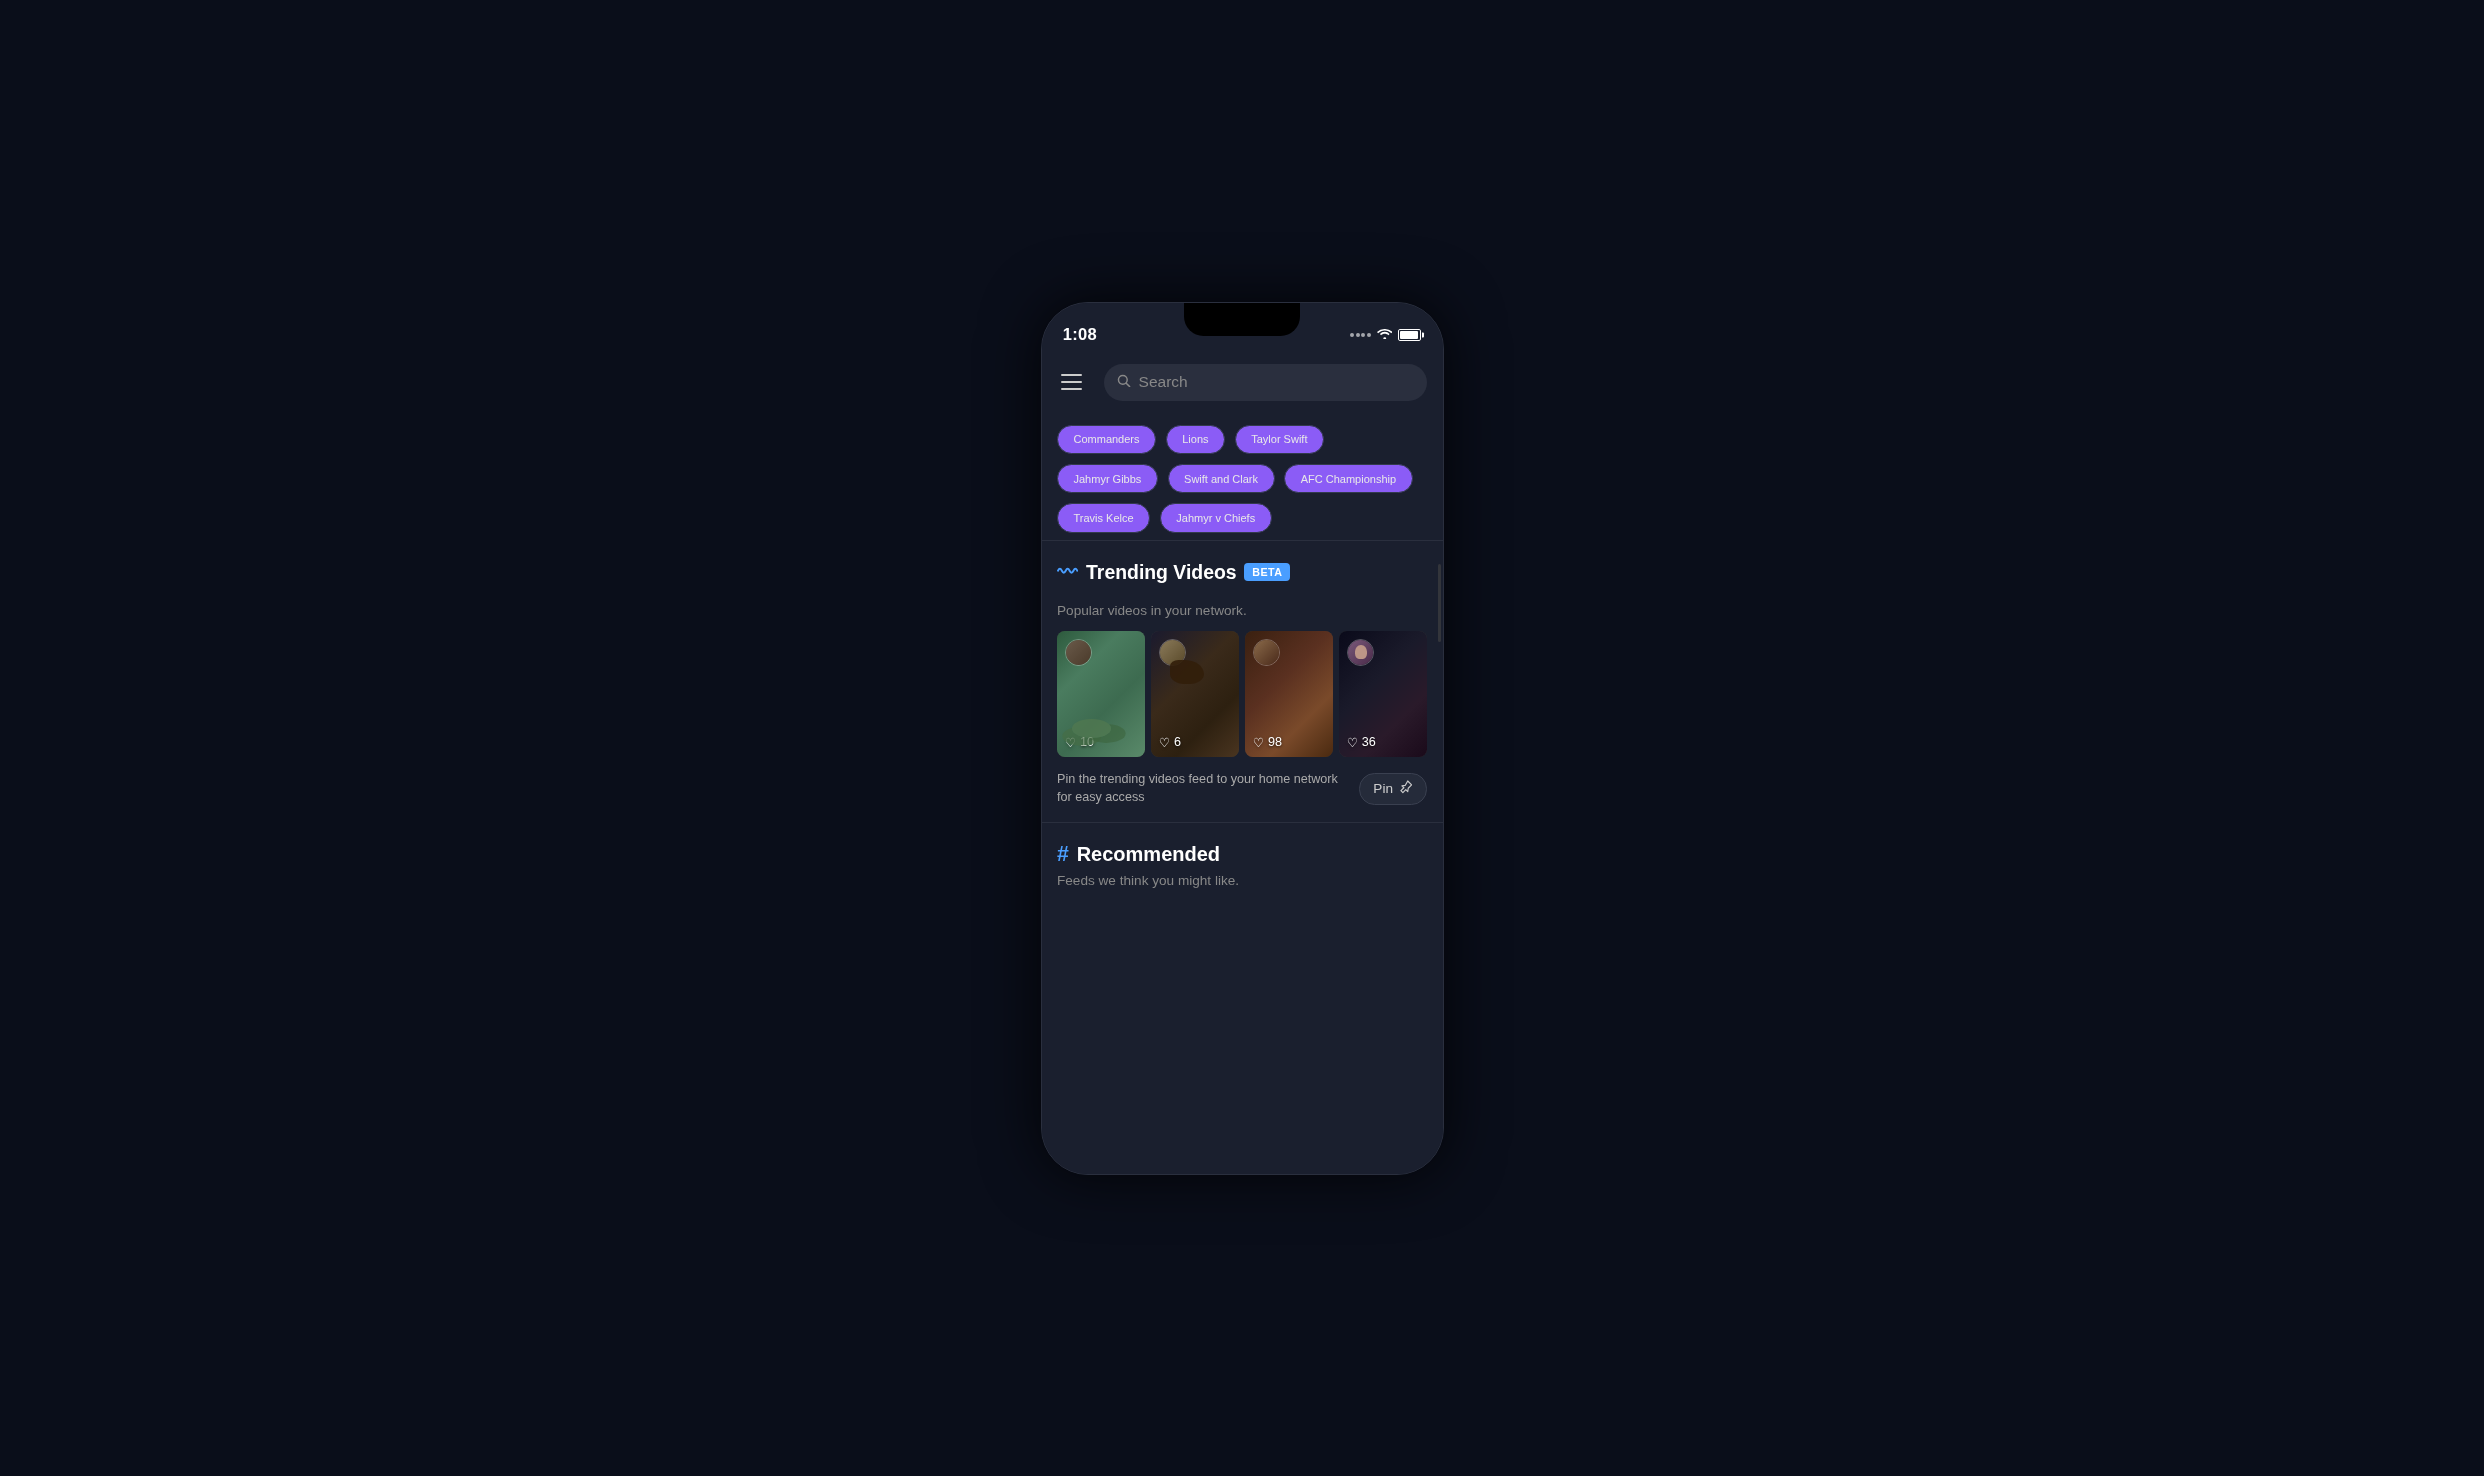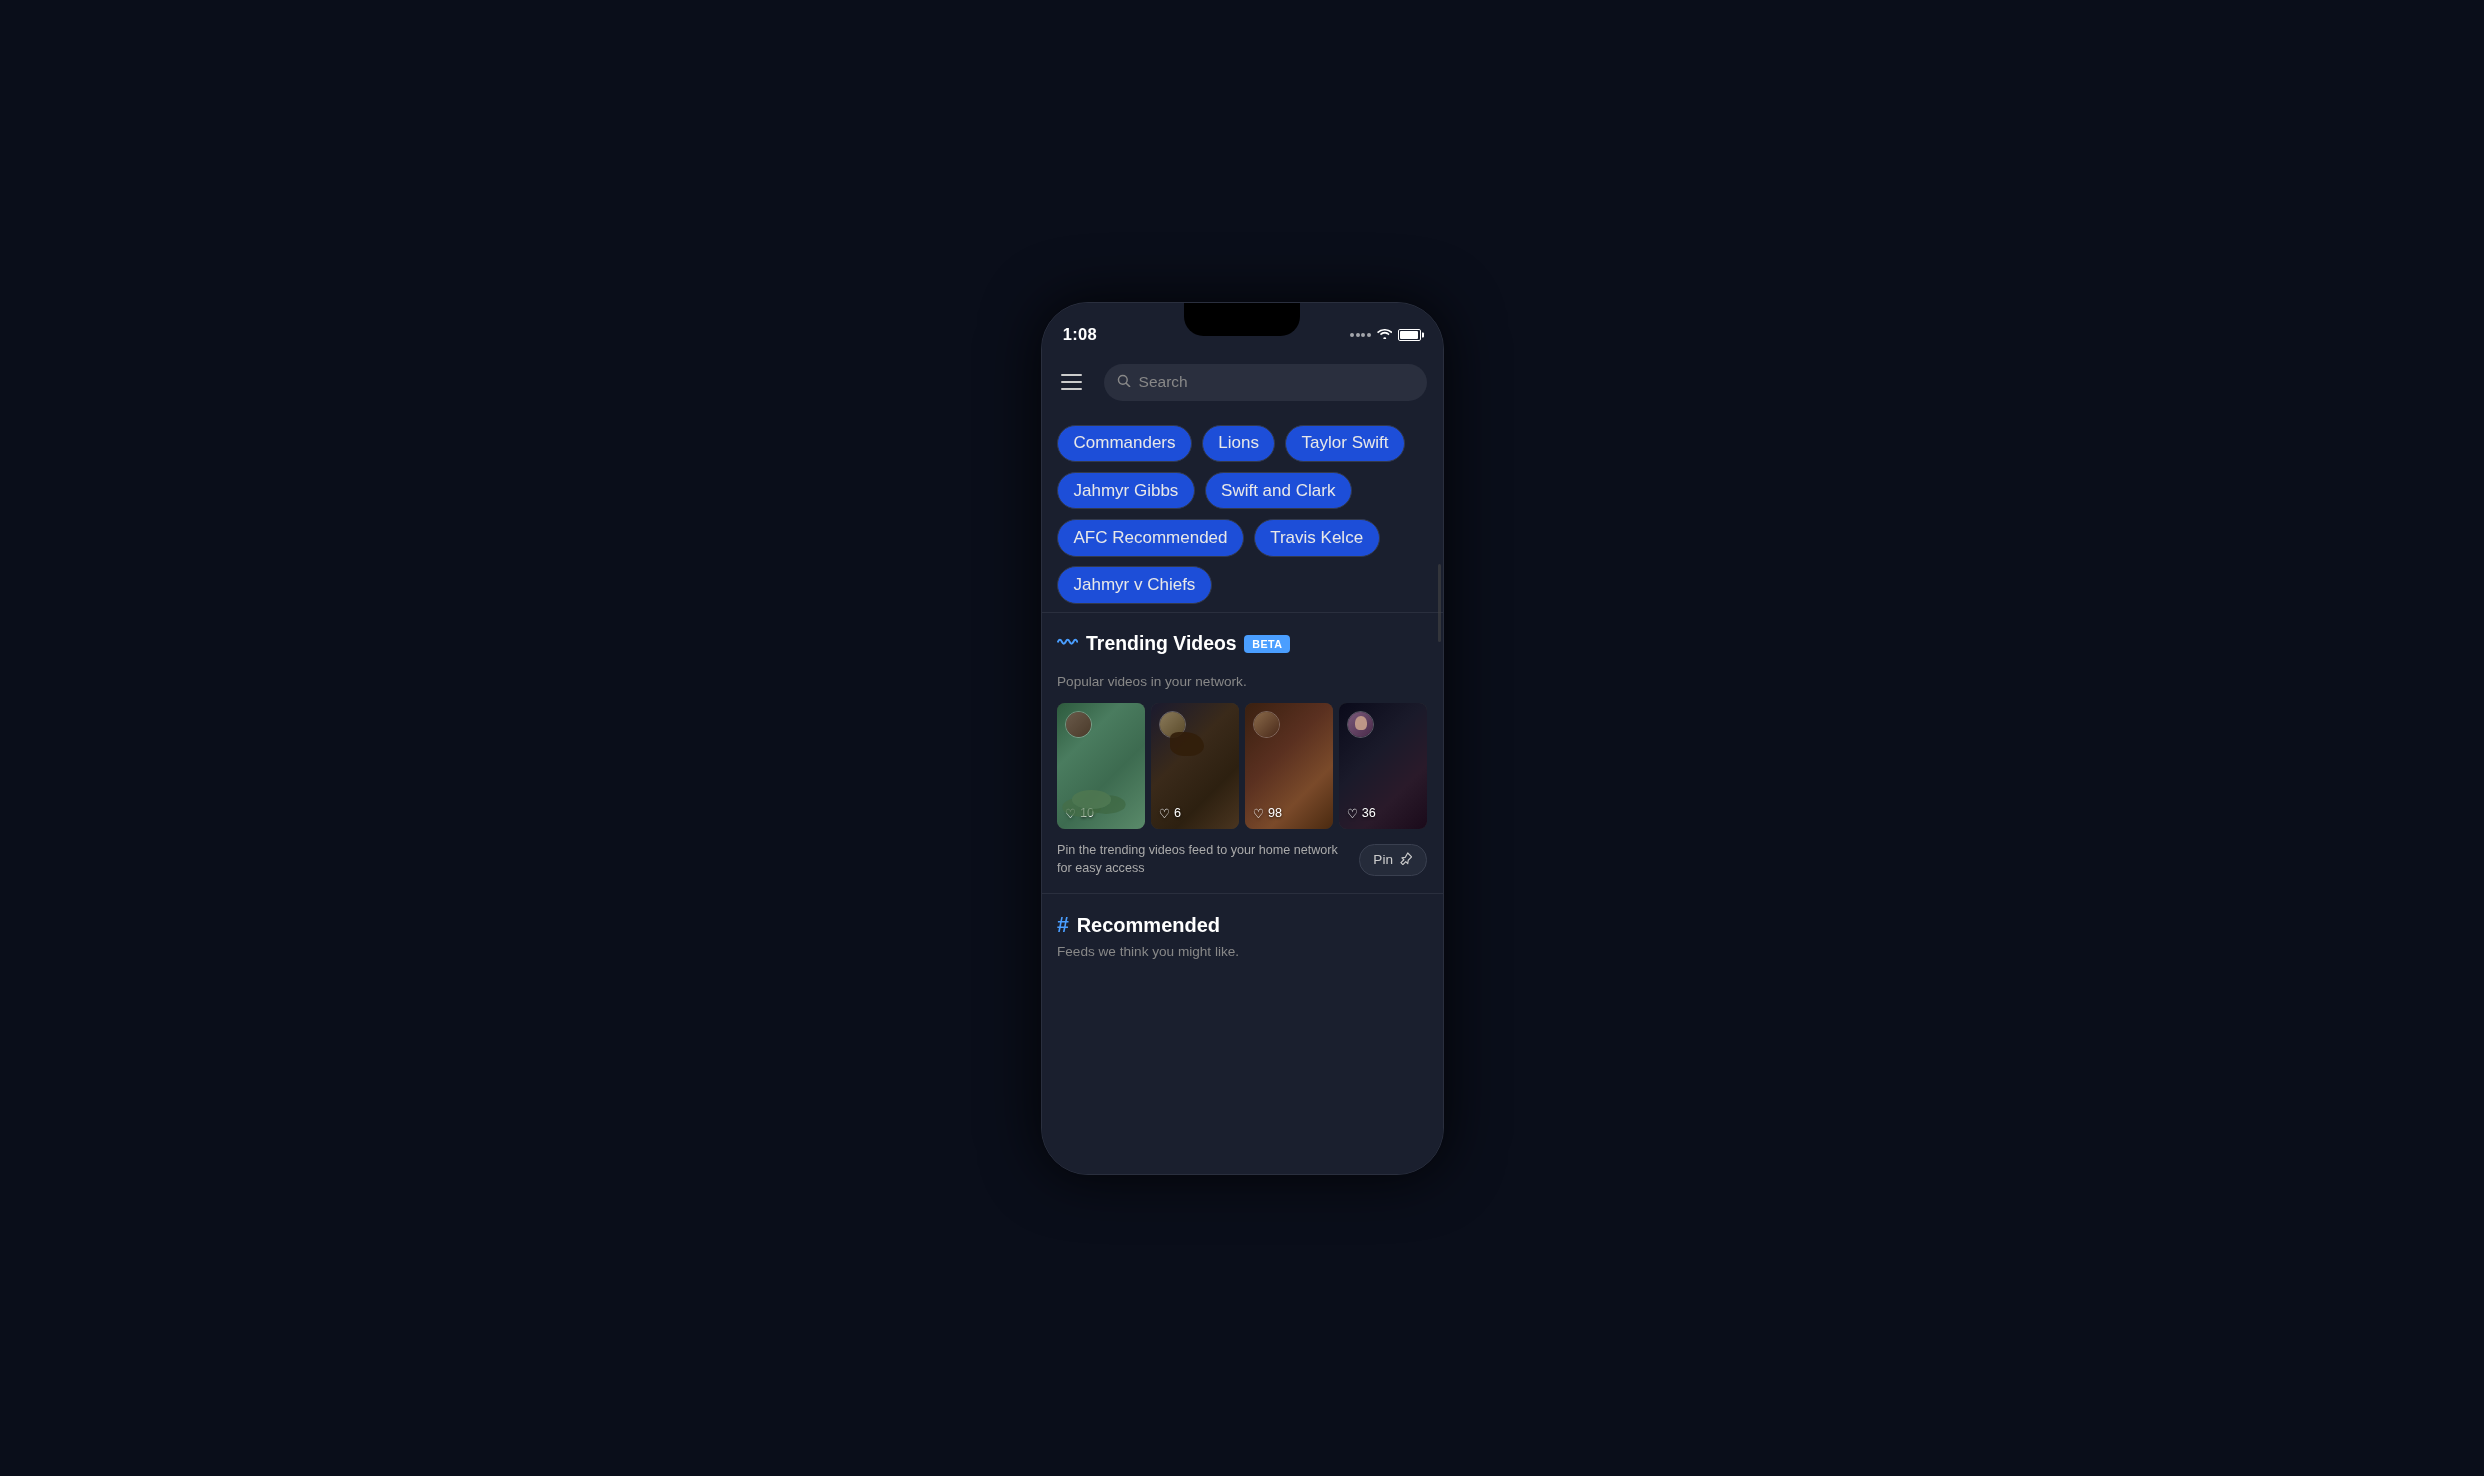--- a/index.html
+++ b/index.html
@@ -177,26 +177,26 @@
       border-bottom: 1px solid #2a2f3e;
     }
 
     .topics-grid {
       display: flex;
       flex-wrap: wrap;
       gap: 9.7px;
     }
 
     .topic-chip {
-      background: #1d4ed8;
+      background: #8b5cf6;
       border: 1px solid #333a4d;
       border-radius: 19.4px;
       padding: 7.8px 15.5px;
       color: #e8e8e8;
-      font-size: 17px;
+      font-size: 11px;
       font-weight: 500;
       cursor: pointer;
       white-space: nowrap;
     }
 
     
     .trending-videos {
       padding: 19.4px 15.5px 15.5px 15.5px;
       border-bottom: 1px solid #2a2f3e;
     }
@@ -483,21 +483,21 @@
 
   <div class="content">
 
     <div class="trending-topics">
       <div class="topics-grid">
         <div class="topic-chip">Commanders</div>
         <div class="topic-chip">Lions</div>
         <div class="topic-chip">Taylor Swift</div>
         <div class="topic-chip">Jahmyr Gibbs</div>
         <div class="topic-chip">Swift and Clark</div>
-        <div class="topic-chip">AFC Recommended</div>
+        <div class="topic-chip">AFC Championship</div>
         <div class="topic-chip">Travis Kelce</div>
         <div class="topic-chip">Jahmyr v Chiefs</div>
       </div>
     </div>
 
     <div class="trending-videos">
       <div class="section-header">
         <span class="section-icon">
           <svg width="21.3" height="15.5" viewBox="0 0 22 16" fill="none">
             <path d="M1 8 Q3 4 5 8 Q7 12 9 8 Q11 4 13 8 Q15 12 17 8 Q19 4 21 8" stroke="#4a9eff" stroke-width="2" fill="none" stroke-linecap="round" stroke-linejoin="round"></path>

